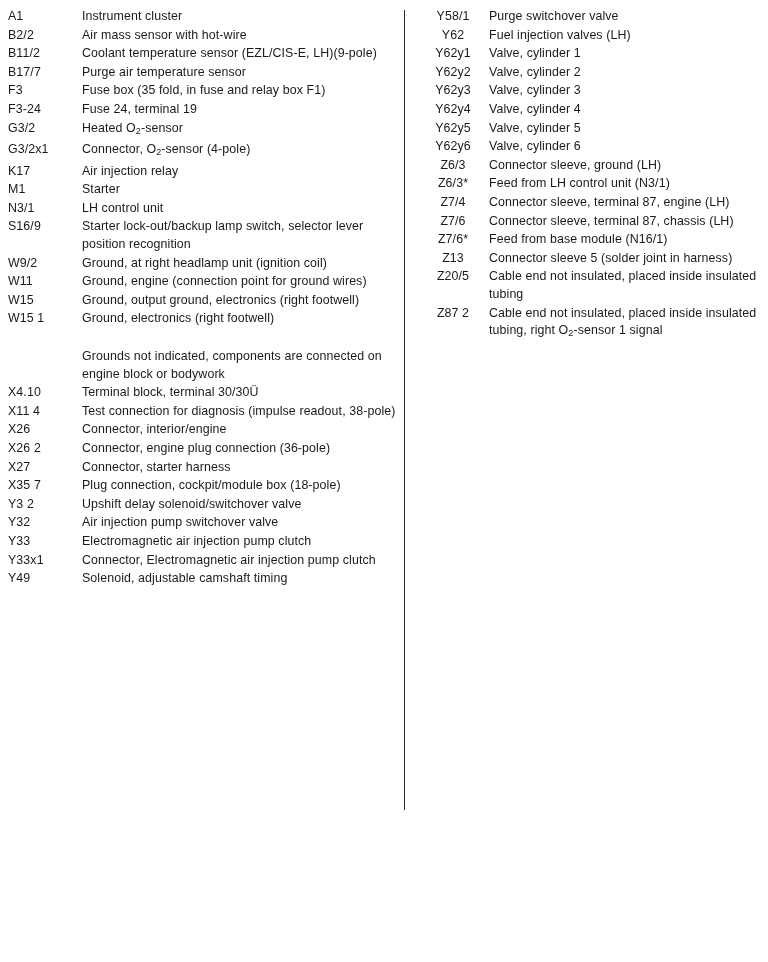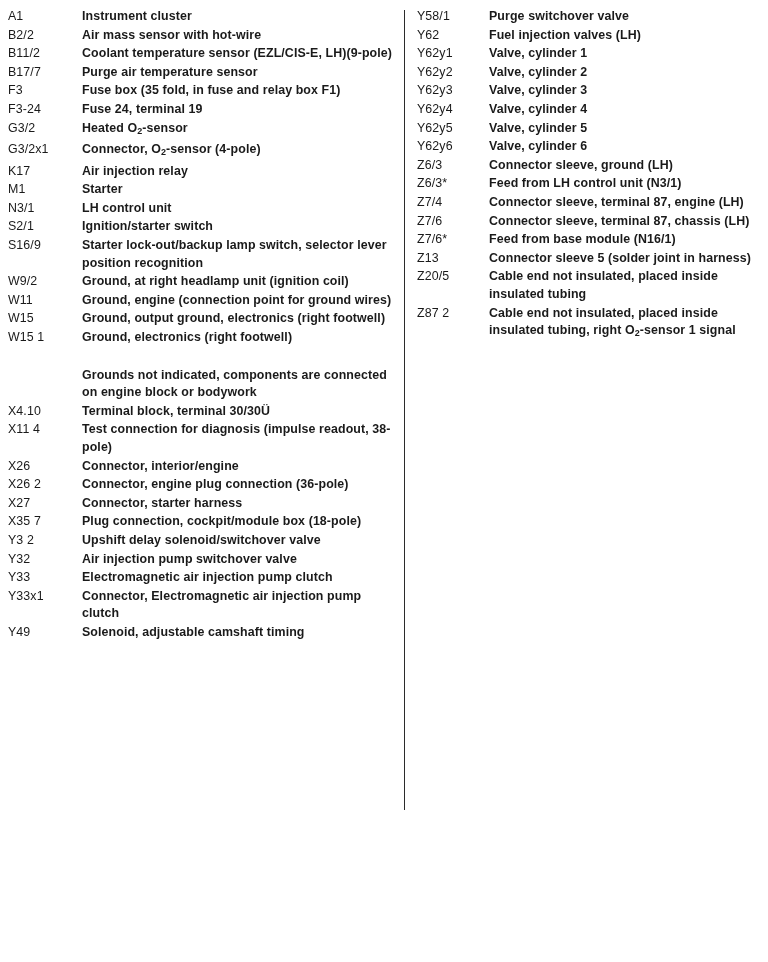--- a/index.html
+++ b/index.html
@@ -59,24 +59,24 @@
     line-height: 17.6px;
     letter-spacing: 0.1px;
   }
   td.code {
     width: 74px;
     padding-right: 6px;
     white-space: nowrap;
   }
   .col-right td.code {
     width: 72px;
+    text-align: center;
   }
   td.desc {
     padding-right: 2px;
-    font-weight: bold;
   }
   .spacer-row td {
     height: 18px;
   }
   sub {
     font-size: 9px;
     vertical-align: -0.22em;
   }
 </style>
 </head>
@@ -127,24 +127,20 @@
           </tr>
           <tr>
             <td class="code">M1</td>
             <td class="desc">Starter</td>
           </tr>
           <tr>
             <td class="code">N3/1</td>
             <td class="desc">LH control unit</td>
           </tr>
           <tr>
-            <td class="code">S2/1</td>
-            <td class="desc">Ignition/starter switch</td>
-          </tr>
-          <tr>
             <td class="code">S16/9</td>
             <td class="desc">Starter lock-out/backup lamp switch, selector lever position recognition</td>
           </tr>
           <tr>
             <td class="code">W9/2</td>
             <td class="desc">Ground, at right headlamp unit (ignition coil)</td>
           </tr>
           <tr>
             <td class="code">W11</td>
             <td class="desc">Ground, engine (connection point for ground wires)</td>

